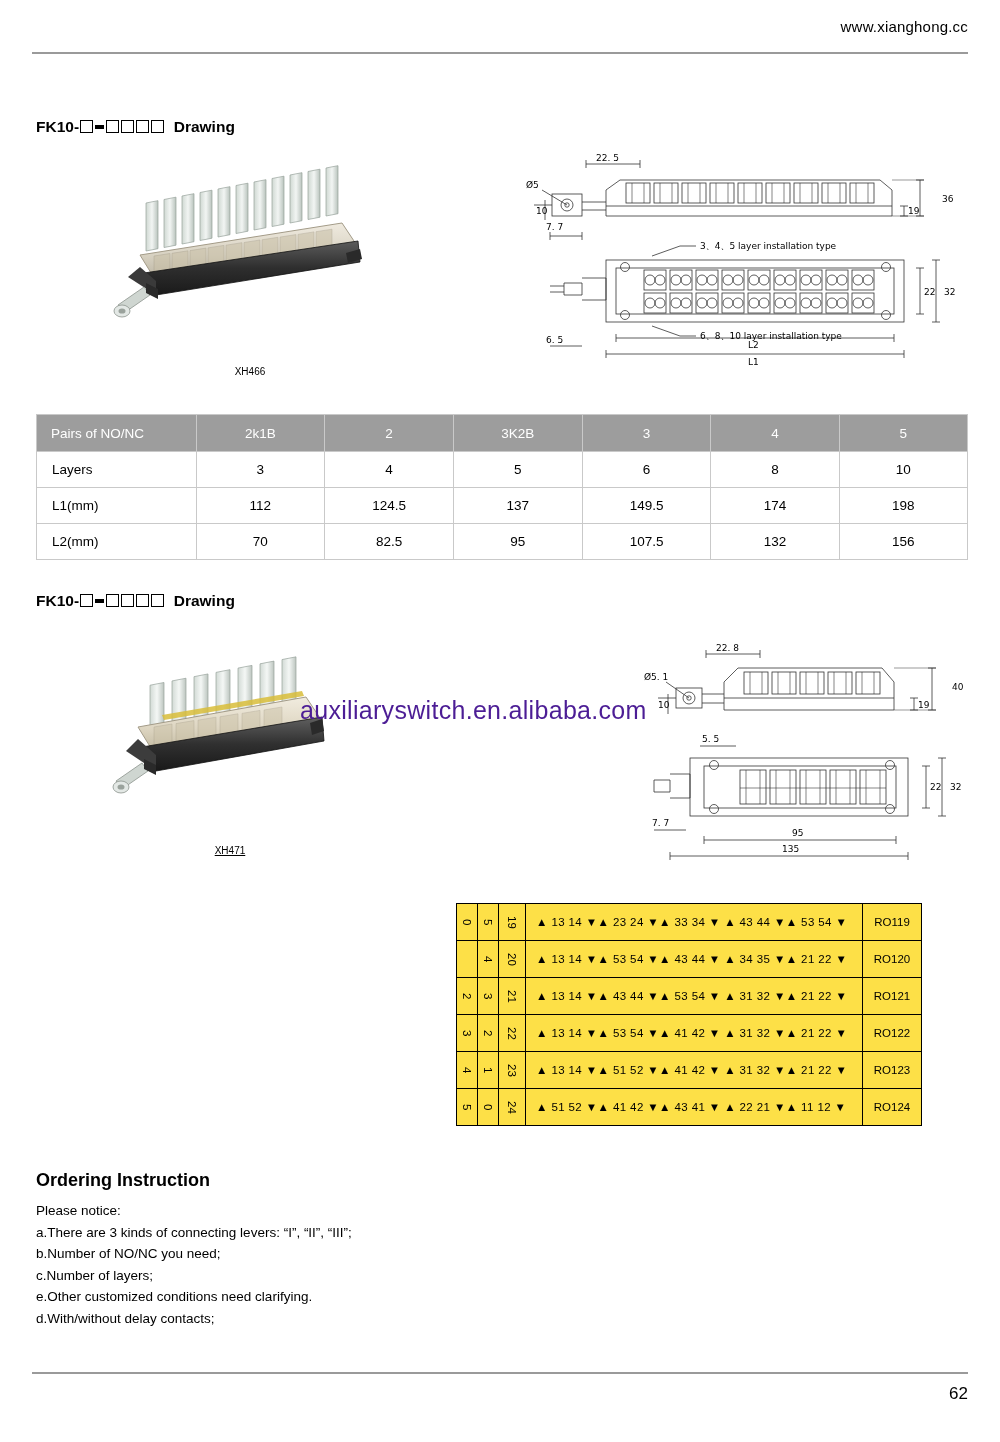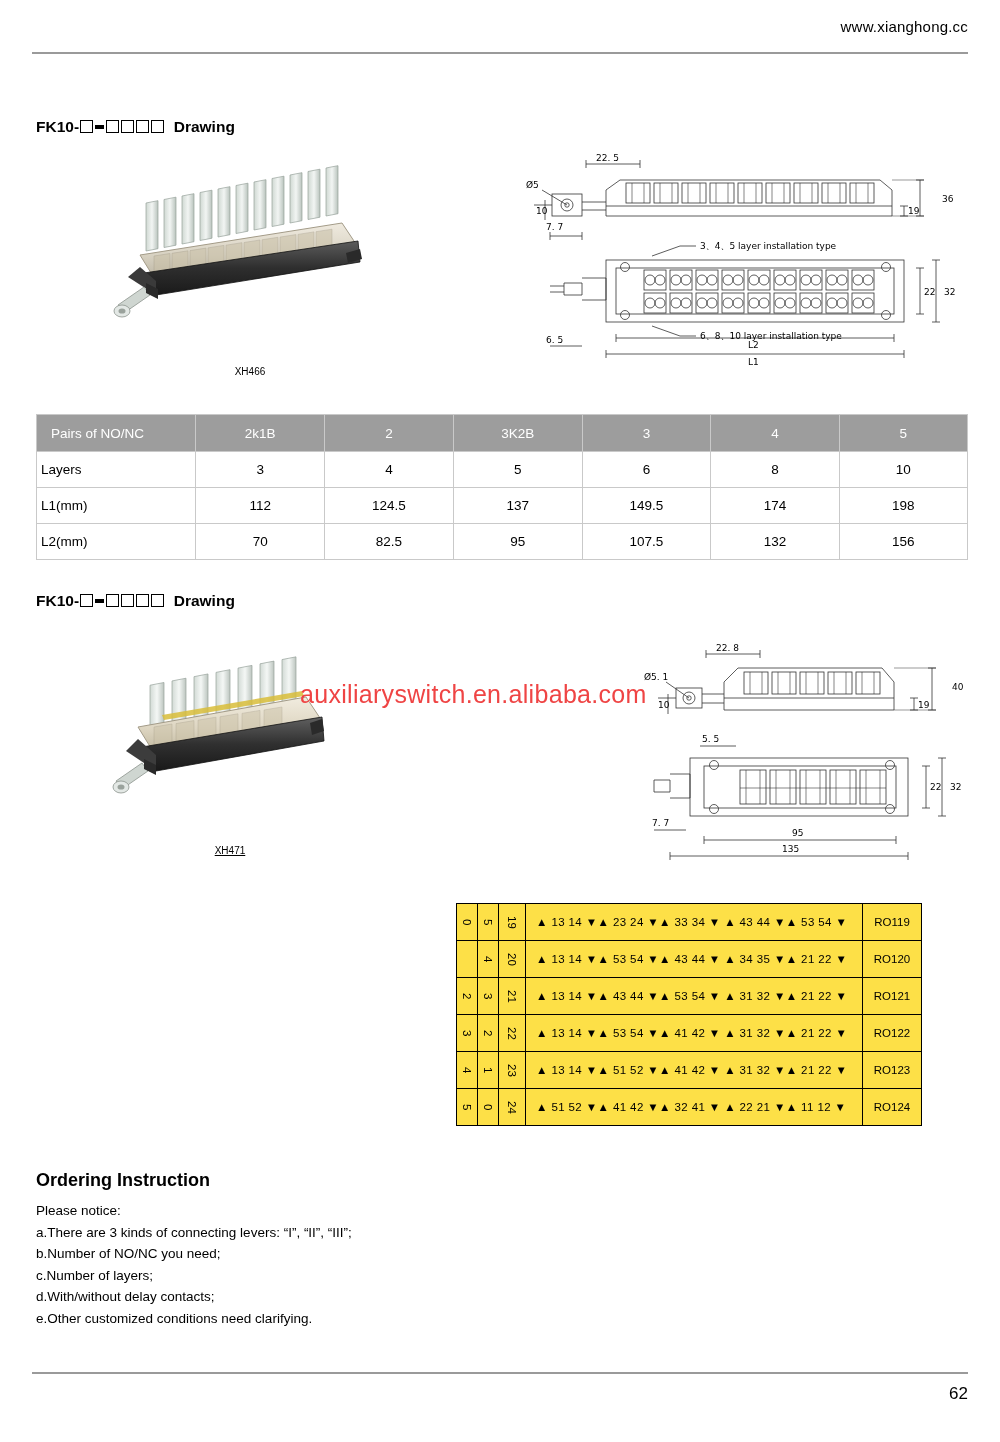--- a/index.html
+++ b/index.html
@@ -56,21 +56,21 @@
   .spec-table th {
     background:#9d9d9d; color:#fff; font-weight:normal;
     height:34px; text-align:center;
     border:1px solid #c9c9c9;
   }
   .spec-table th.first { text-align:left; padding-left:14px; }
   .spec-table td {
     height:33px; text-align:center; border:1px solid #c9c9c9;
     color:#000;
   }
-  .spec-table td.first { text-align:left; padding-left:4px; }
+  .spec-table td.first { text-align:left; padding-left:15px; }
 
   
   .code-table {
     position:absolute; left:456px; top:903px;
     border-collapse:collapse; font-size:11.5px;
     background:#fde047;
   }
   .code-table td {
     border:1px solid #000; height:36px; color:#000;
     text-align:center; vertical-align:middle;
@@ -93,22 +93,22 @@
     position:absolute; left:36px; top:1170px;
     font-size:18px; font-weight:bold;
   }
   .order-body {
     position:absolute; left:36px; top:1200px;
     font-size:13.5px; line-height:21.5px; color:#000;
   }
 
   
   .watermark {
-    position:absolute; left:300px; top:680px;
-    font-size:25px; color:#ef4444; font-weight:normal;
+    position:absolute; left:300px; top:696px;
+    font-size:25px; color:#4c1d95; font-weight:normal;
     letter-spacing:0.3px;
     pointer-events:none;
   }
 
   
   .svgbox { position:absolute; }
 </style>
 </head>
 <body>
 
@@ -608,32 +608,32 @@
         <td class="vert">4</td>
         <td class="vert">1</td>
         <td class="vert seq">23</td>
         <td class="pattern">▲ 13 14 ▼▲  51 52  ▼▲ 41 42  ▼ ▲ 31 32  ▼▲  21 22  ▼</td>
         <td class="code">RO123</td>
       </tr>
       <tr>
         <td class="vert">5</td>
         <td class="vert">0</td>
         <td class="vert seq">24</td>
-        <td class="pattern">▲ 51 52 ▼▲  41 42  ▼▲  32 41  ▼ ▲ 22 21  ▼▲  11 12  ▼</td>
+        <td class="pattern">▲ 51 52 ▼▲  41 42  ▼▲  43 41  ▼ ▲ 22 21  ▼▲  11 12  ▼</td>
         <td class="code">RO124</td>
       </tr>
     </tbody>
   </table>
 
   <div class="order-title">Ordering Instruction</div>
   <div class="order-body">
     <div>Please notice:</div>
     <div>a.There are 3 kinds of connecting levers: “I”, “II”, “III”;</div>
     <div>b.Number of NO/NC you need;</div>
     <div>c.Number of layers;</div>
+    <div>e.Other customized conditions need clarifying.</div>
     <div>d.With/without delay contacts;</div>
-    <div>e.Other customized conditions need clarifying.</div>
   </div>
 
   <div class="footer-rule"></div>
   <div class="page-number">62</div>
 
 </div>
 
 </body></html>

